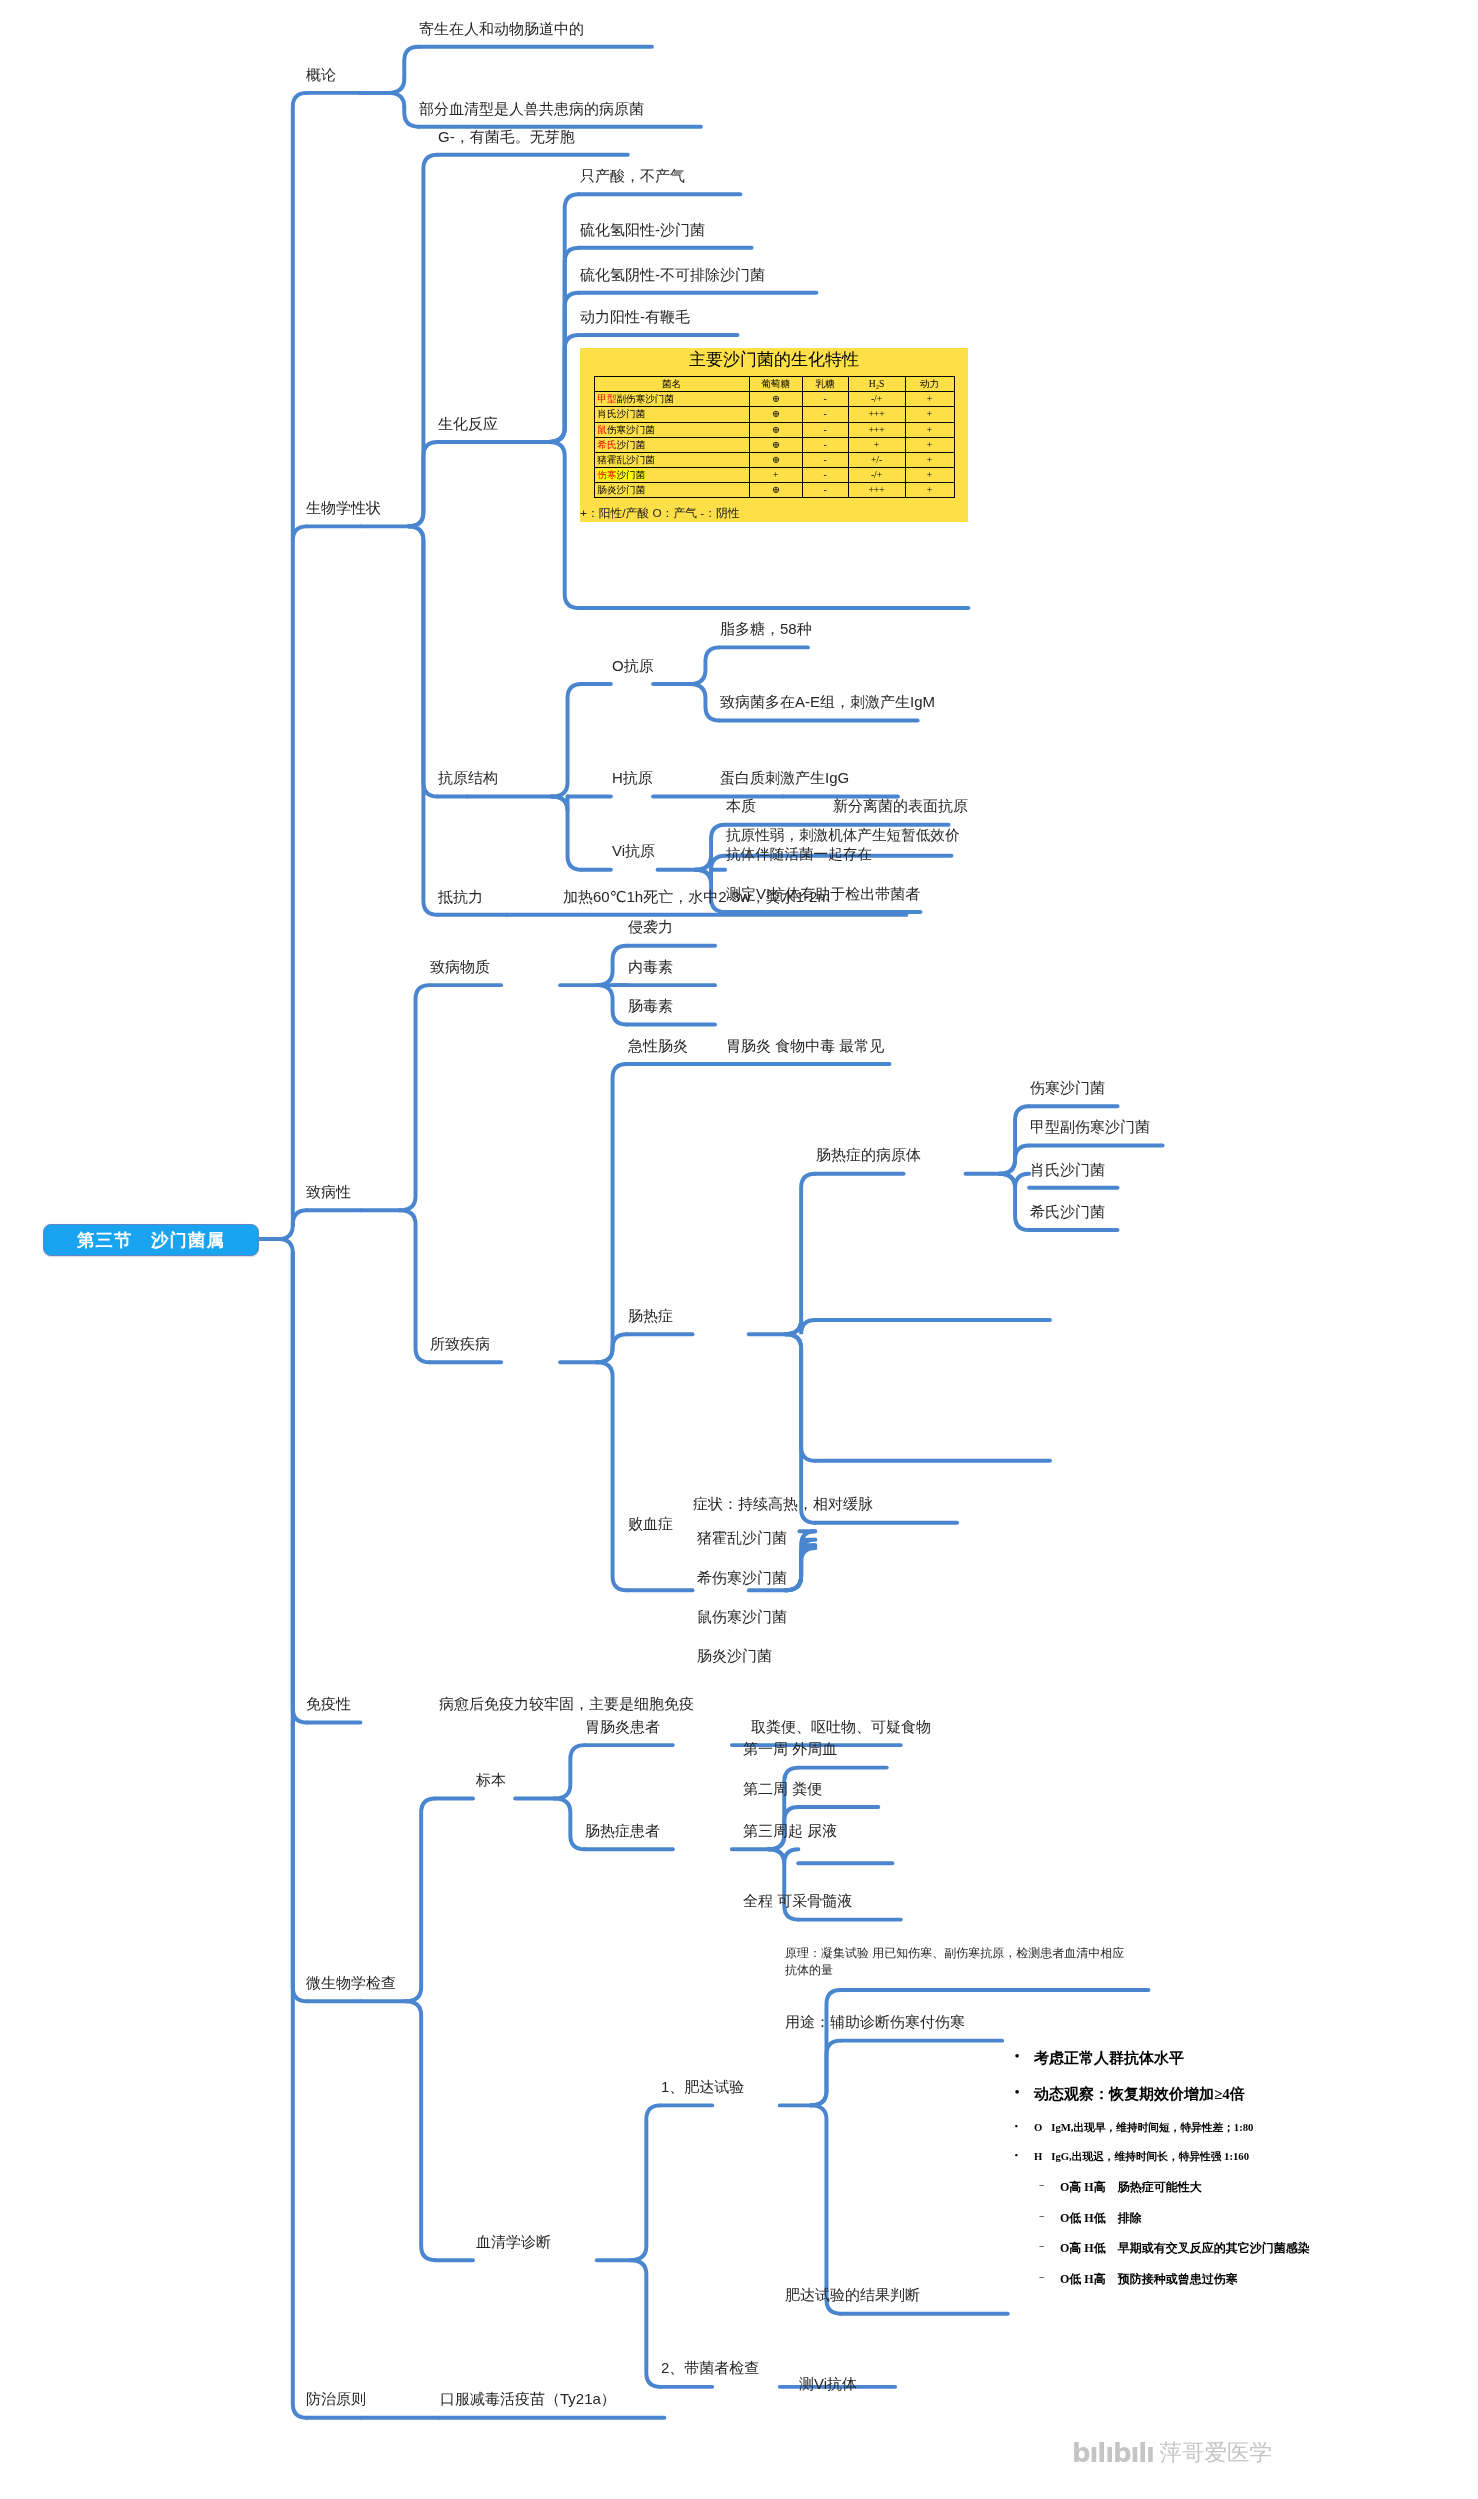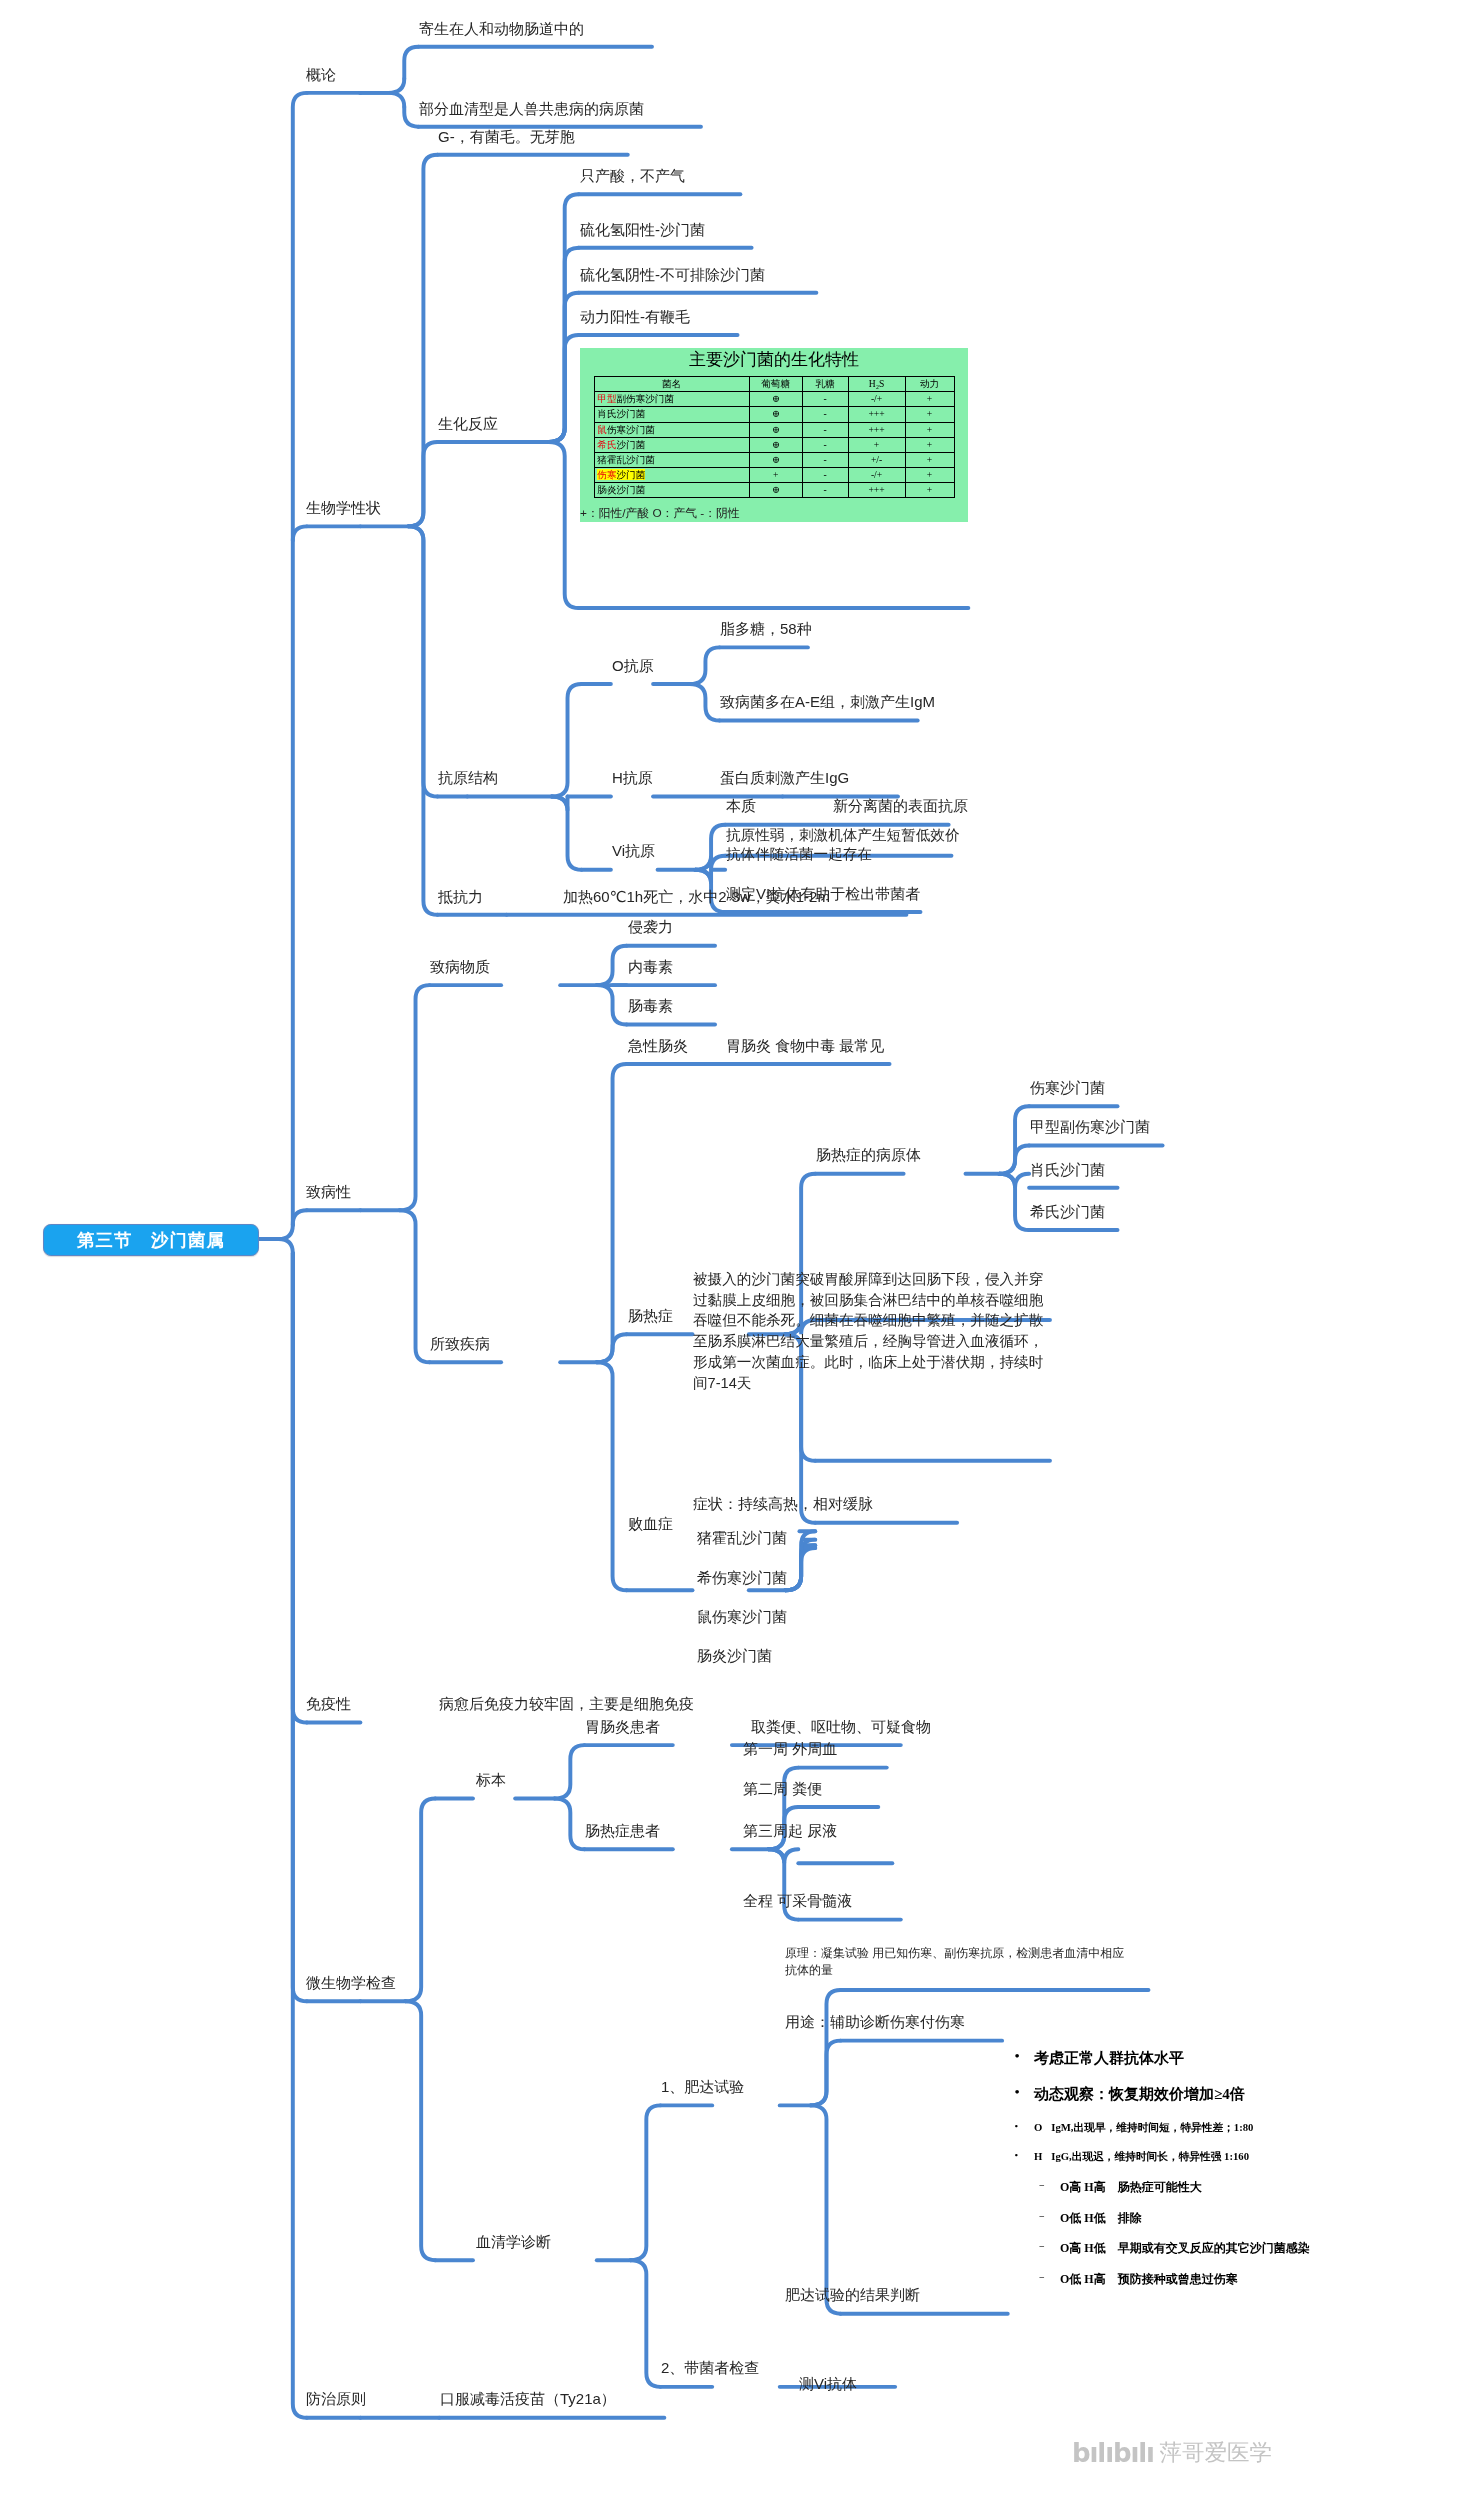--- a/index.html
+++ b/index.html
@@ -5,21 +5,21 @@
   html,body{margin:0;padding:0;background:#fff;}
   body{font-family:"Liberation Sans","DejaVu Sans",sans-serif;color:#222;}
   #canvas{position:relative;width:1479px;height:2500px;background:#fff;overflow:hidden;}
   svg.links{position:absolute;left:0;top:0;width:1479px;height:2500px;pointer-events:none;}
   .node{position:absolute;font-size:15px;line-height:1.32;color:#262626;white-space:nowrap;}
   .node.wrap{white-space:normal;}
   .root{position:absolute;background:#1aa3ef;border:1.7px solid #5e86c6;border-radius:7.9px;
         color:#fff;font-weight:bold;font-size:17.4px;letter-spacing:1.1px;
         display:flex;align-items:center;justify-content:center;box-shadow:0 0.6px 1.1px rgba(0,0,0,.15);}
   
-  #biotable{position:absolute;background:#86efac;}
+  #biotable{position:absolute;background:#fde047;}
   #biotable .tbl-title{font-family:"Liberation Serif","DejaVu Serif",serif;font-size:17px;text-align:center;color:#000;margin-bottom:5px;}
   #biotable table{border-collapse:collapse;font-family:"Liberation Serif","DejaVu Serif",serif;font-size:9.6px;color:#000;border:1.1px solid #000;}
   #biotable th,#biotable td{border:0.6px solid #000;padding:1.1px 2.3px;text-align:center;line-height:1.25;}
   #biotable th{font-weight:normal;}
   #biotable td.name{text-align:left;padding-left:2.8px;white-space:nowrap;}
   #biotable .rd{color:#e8000d;}
   #biotable .hl{background:#ffff00;}
   #biotable .legend{font-size:11.8px;margin-top:7.9px;color:#222;font-family:"Liberation Sans","DejaVu Sans",sans-serif;}
   
   #widalbox{position:absolute;background:#fff;font-family:"Liberation Serif","DejaVu Serif",serif;color:#000;}
@@ -414,23 +414,20 @@
   <div class="node" style="left:1030px;top:1117px;">
     <span>甲型副伤寒沙门菌</span>
   </div>
   <div class="node" style="left:1030px;top:1160px;">
     <span>肖氏沙门菌</span>
   </div>
   <div class="node" style="left:1030px;top:1202px;">
     <span>希氏沙门菌</span>
   </div>
 
-  <div class="node wrap" style="left:693px;top:1269px;width:356px;font-size:14.6px;line-height:1.42;">
-    <span>被摄入的沙门菌突破胃酸屏障到达回肠下段，侵入并穿过黏膜上皮细胞，被回肠集合淋巴结中的单核吞噬细胞吞噬但不能杀死。细菌在吞噬细胞中繁殖，并随之扩散至肠系膜淋巴结大量繁殖后，经胸导管进入血液循环，形成第一次菌血症。此时，临床上处于潜伏期，持续时间7-14天</span>
-  </div>
   <div class="node" style="left:693px;top:1494px;">
     <span>症状：持续高热，相对缓脉</span>
   </div>
 
   <div class="node" style="left:628px;top:1514px;">
     <span>败血症</span>
   </div>
   <div class="node" style="left:697px;top:1528px;">
     <span>猪霍乱沙门菌</span>
   </div>

